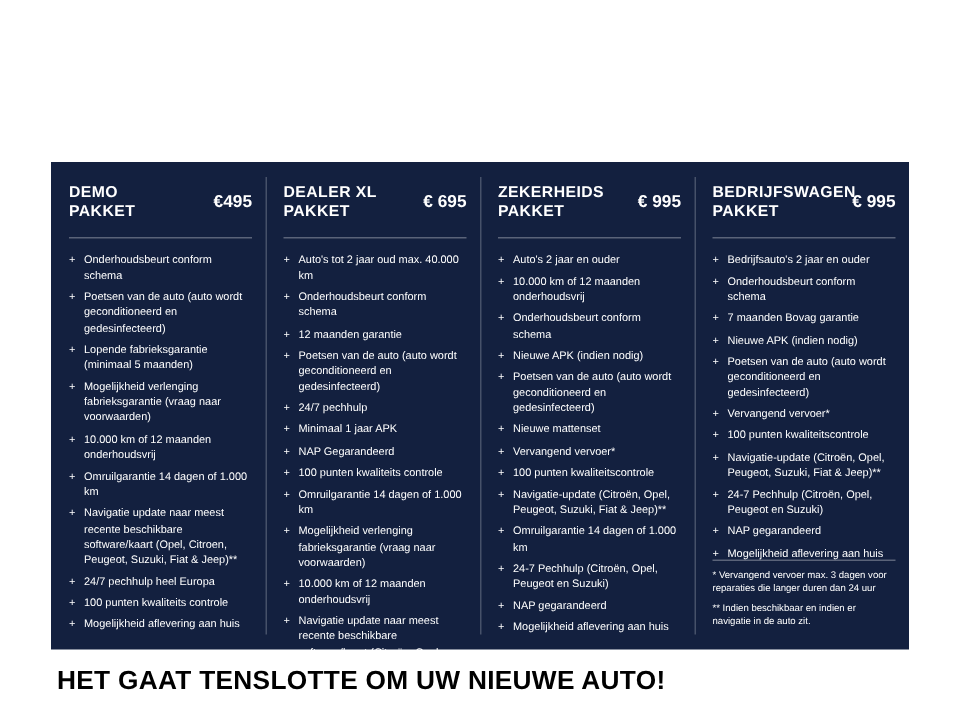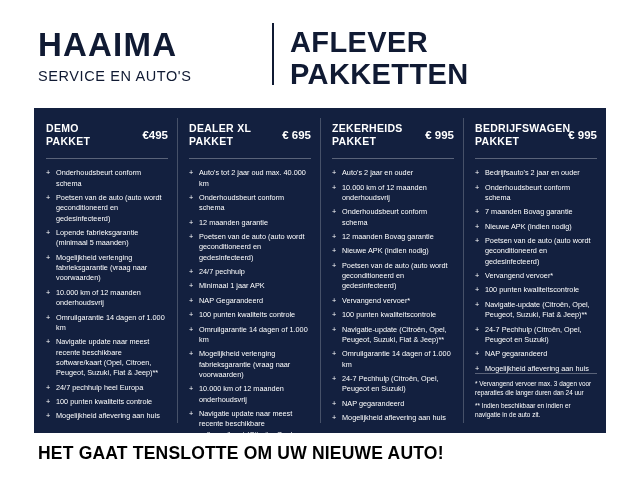--- a/index.html
+++ b/index.html
@@ -157,31 +157,20 @@
     font-weight: bold;
     letter-spacing: 0.2px;
     color: #000000;
   }
 </style>
 </head>
 <body>
 
 <div class="page">
 
-  <div class="header">
-    <div class="brand">
-      <div class="brand-name">HAAIMA</div>
-      <div class="brand-sub">SERVICE EN AUTO'S</div>
-    </div>
-    <div class="divider-v"></div>
-    <div class="head-title">
-      <div>AFLEVER</div>
-      <div>PAKKETTEN</div>
-    </div>
-  </div>
 
   <div class="panel">
     <div class="cols">
 
       <div class="col">
         <div class="pkg-title">
           <div>DEMO</div>
           <div>PAKKET</div>
         </div>
         <div class="price">€495</div>
@@ -228,23 +217,23 @@
         <div class="pkg-title">
           <div>ZEKERHEIDS</div>
           <div>PAKKET</div>
         </div>
         <div class="price">€ 995</div>
         <div class="rule"></div>
         <ul class="feats">
           <li>Auto's 2 jaar en ouder</li>
           <li>10.000 km of 12 maanden onderhoudsvrij</li>
           <li>Onderhoudsbeurt conform schema</li>
-          <li>12 maanden Bovag garantie</li>
           <li>Nieuwe APK (indien nodig)</li>
           <li>Poetsen van de auto (auto wordt geconditioneerd en gedesinfecteerd)</li>
+          <li>Nieuwe mattenset</li>
           <li>Vervangend vervoer*</li>
           <li>100 punten kwaliteitscontrole</li>
           <li>Navigatie-update (Citroën, Opel, Peugeot, Suzuki, Fiat &amp; Jeep)**</li>
           <li>Omruilgarantie 14 dagen of 1.000 km</li>
           <li>24-7 Pechhulp (Citroën, Opel, Peugeot en Suzuki)</li>
           <li>NAP gegarandeerd</li>
           <li>Mogelijkheid aflevering aan huis</li>
         </ul>
       </div>
 

